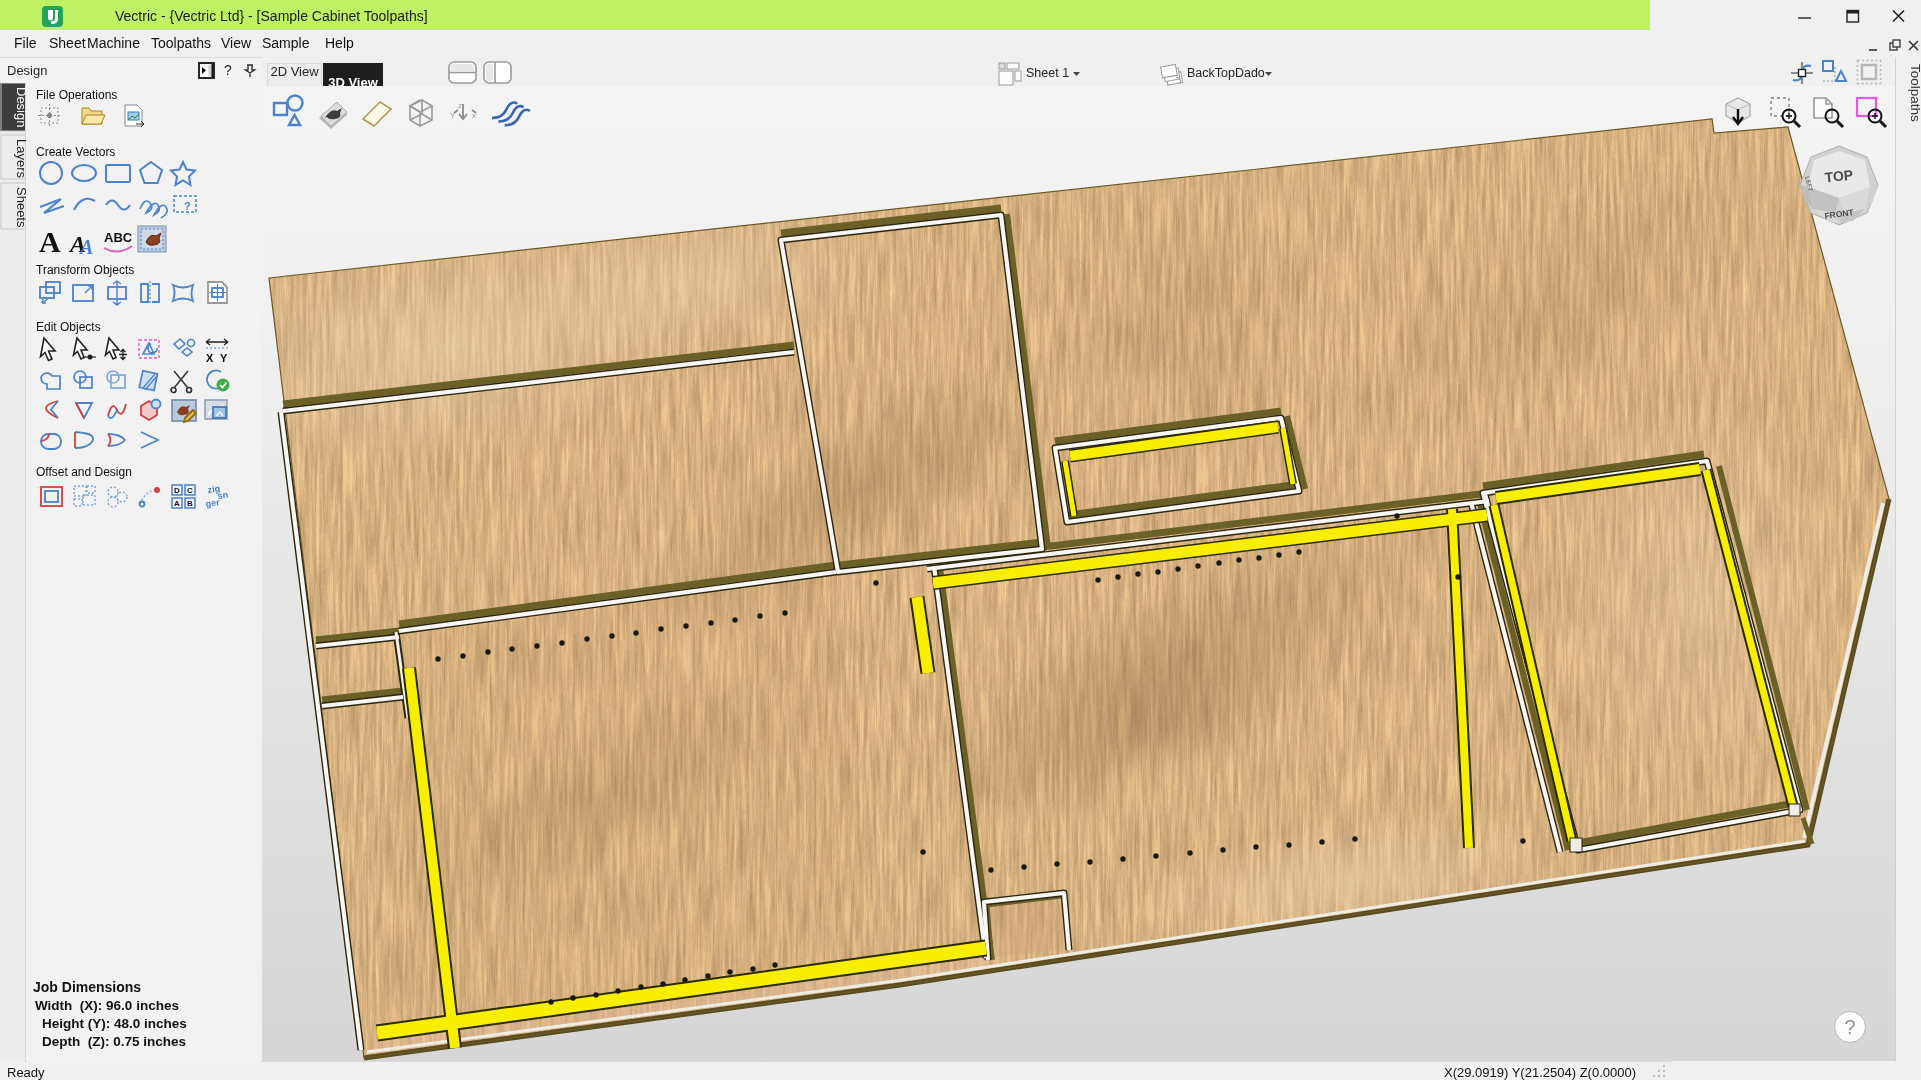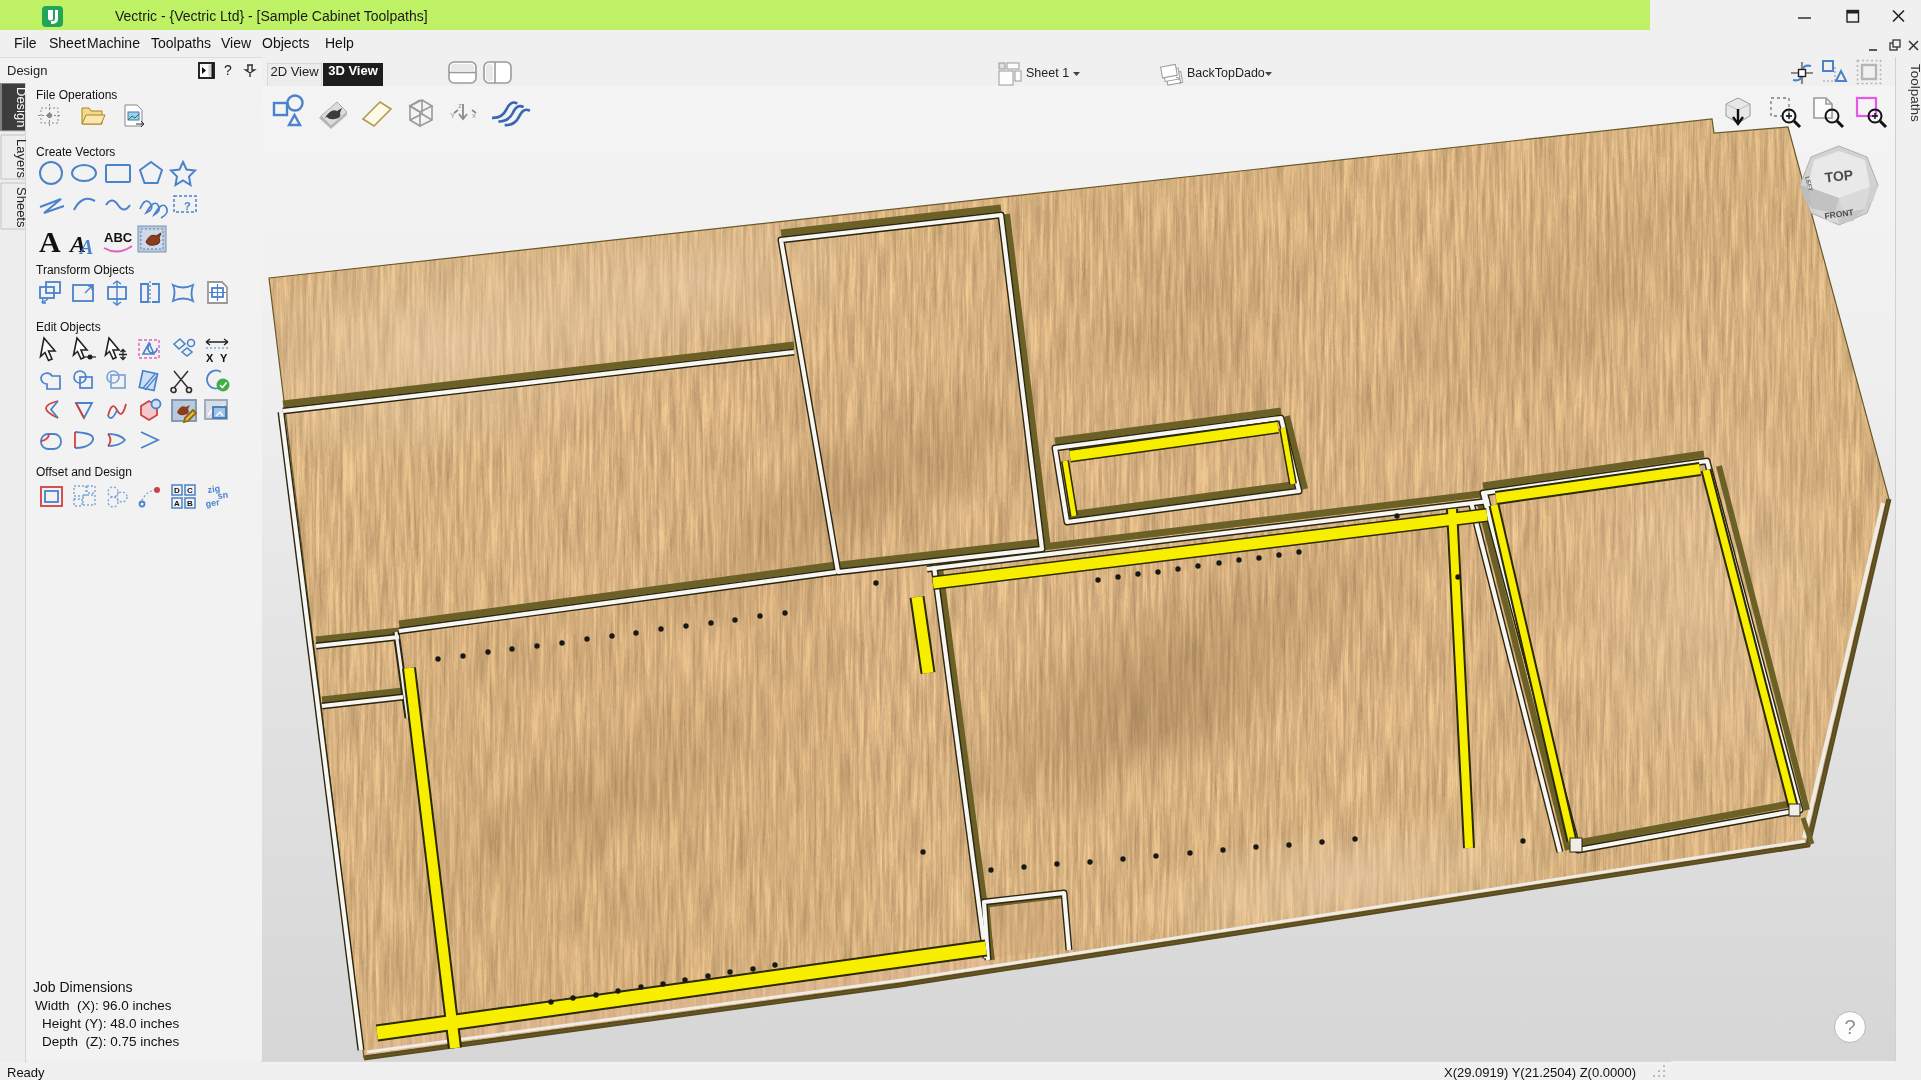--- a/index.html
+++ b/index.html
@@ -10,25 +10,25 @@
 #title-ic{position:absolute;left:42px;top:6px;width:21px;height:21px;border-radius:4px;background:#22a558;}
 #title-txt{position:absolute;left:115px;top:8px;font-size:14px;color:#1a1a1a;}
 #menubar{position:absolute;left:0;top:30px;width:1644px;height:27px;background:#f0f0f0;font-size:14px;color:#111;}
 #menubar span{position:absolute;top:5px;}
 #leftpanel{position:absolute;left:0;top:57px;width:314px;height:1004px;background:#f2f2f2;border-right:1px solid #c9c9c9;border-top:1px solid #dcdcdc;}
 #lp-head{position:absolute;left:0;top:1px;width:261px;height:24px;background:#f2f2f2;}
 #lp-head .t{position:absolute;left:7px;top:4px;font-size:13px;color:#222;}
 #ltabs{position:absolute;left:0;top:25px;width:26px;height:979px;background:#ededed;border-right:1px solid #d4d4d4;}
 #lpc{position:absolute;left:27px;top:25px;width:234px;height:979px;background:#f2f2f2;}
 .sech{position:absolute;left:9px;font-size:12px;font-weight:normal;color:#111;}
-.jdl{position:absolute;font-size:13.5px;font-weight:normal;color:#111;}
+.jdl{position:absolute;font-size:13.5px;font-weight:bold;color:#111;}
 #tabrow{position:absolute;left:262px;top:57px;width:1633px;height:29px;background:#f0f0f0;}
 .vtab2{position:absolute;font-size:13px;color:#222;}
 #tab2d{position:absolute;left:5px;top:6px;width:55px;height:23px;background:#ececec;border:1px solid #d8d8d8;border-bottom:none;color:#222;text-align:center;font-size:13px;}
-#tab3d{position:absolute;left:61px;top:6px;width:60px;height:23px;background:#1e1e1e;color:#fff;font-weight:bold;text-align:center;padding-top:0;font-size:13px;}
+#tab3d{position:absolute;left:61px;top:6px;width:60px;height:23px;background:#1e1e1e;color:#fff;font-weight:bold;text-align:center;padding-top:12px;font-size:13px;}
 #rightstrip{position:absolute;left:1895px;top:57px;width:26px;height:1004px;background:#f0f0f0;border-left:1px solid #d0d0d0;}
 #statusbar{position:absolute;left:0;top:1061px;width:1671px;height:19px;background:#f0f0f0;border-top:1px solid #d9d9d9;font-size:13px;color:#111;}
 #viewport{position:absolute;left:262px;top:86px;width:1633px;height:975px;
   background:linear-gradient(#f4f4f4 0%,#efefef 30%,#e3e3e3 60%,#d6d6d6 100%);overflow:hidden;}
 #helpq{position:absolute;left:1572px;top:925px;width:32px;height:32px;border-radius:16px;background:#fdfdfd;border:1px solid #b8b8b8;color:#909090;font-size:20px;text-align:center;line-height:30px;}
 </style>
 </head>
 <body>
 <div id="titlebar">
  <div id="title-ic"><svg width="21" height="21" viewBox="0 0 21 21">
@@ -41,21 +41,21 @@
   <rect x="57" y="2.5" width="11.5" height="3" fill="#222"></rect>
   <path d="M103 2.5 l11 11 M114 2.5 l-11 11" stroke="#222" stroke-width="1.6" fill="none"></path>
  </svg>
 </div>
 <div id="menubar">
  <span style="left:14px">File</span>
     <span style="left:49px">Sheet</span>
  <span style="left:87px">Machine</span>
     <span style="left:151px">Toolpaths</span>
  <span style="left:221px">View</span>
-    <span style="left:262px">Objects</span>
+    <span style="left:262px">Sample</span>
  <span style="left:325px">Help</span>
  <svg class="abs" style="left:1868px;top:9px" width="52" height="14" viewBox="0 0 52 14">
   <path d="M1 11 h8" stroke="#333" stroke-width="1.6"></path>
   <rect x="22" y="4" width="7" height="7" fill="none" stroke="#333" stroke-width="1.3"></rect>
   <rect x="25" y="1" width="7" height="7" fill="#f0f0f0" stroke="#333" stroke-width="1.3"></rect>
   <path d="M41 2 l9 9 M50 2 l-9 9" stroke="#333" stroke-width="1.5"></path>
  </svg>
 </div>
 <div id="statusbar">
  <span style="position:absolute;left:7px;top:3px">Ready</span>

